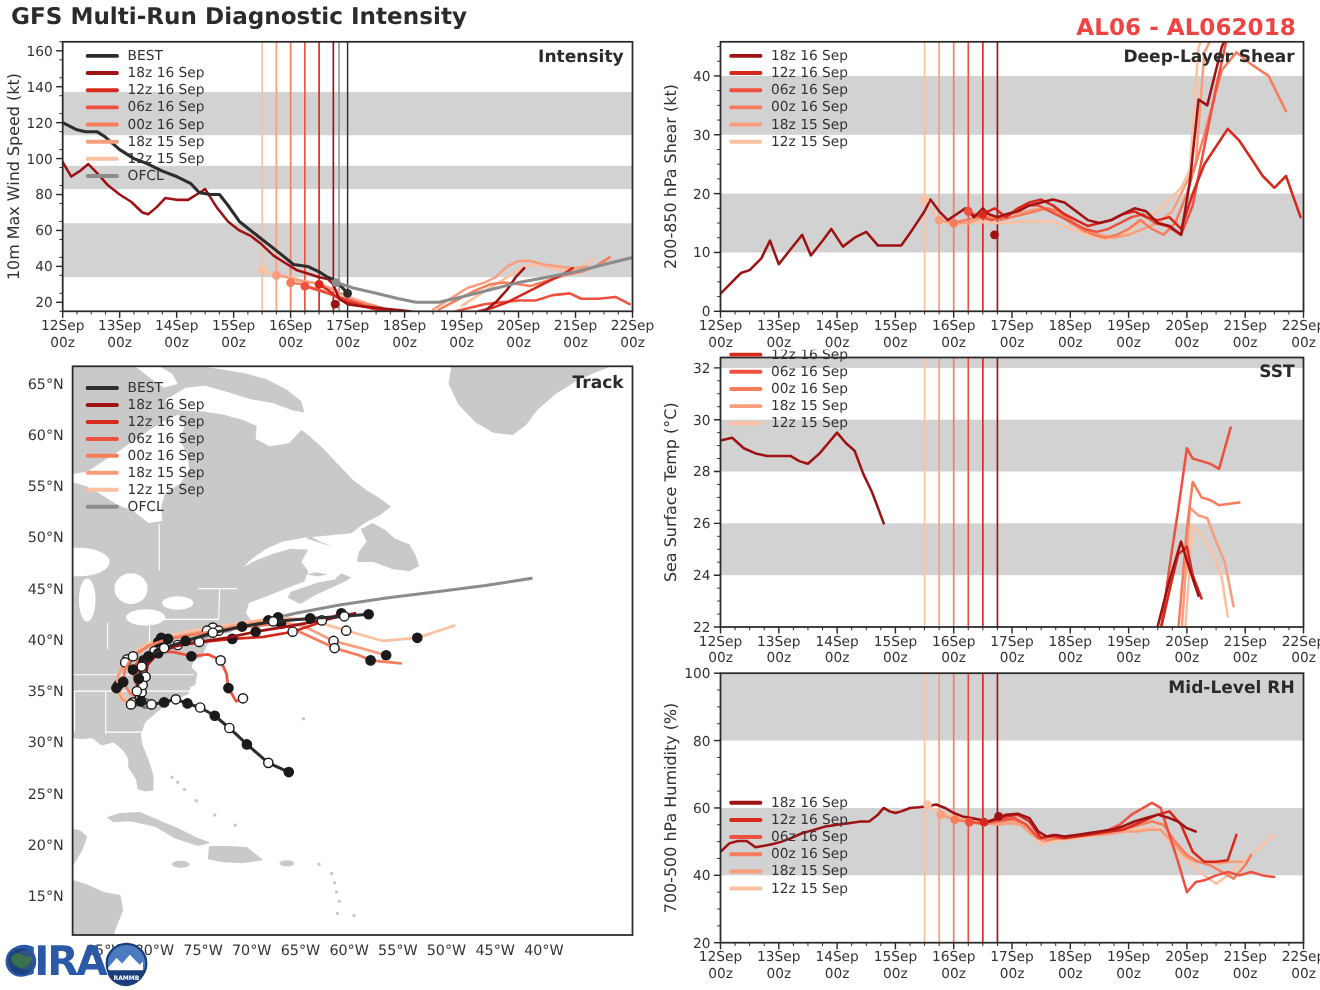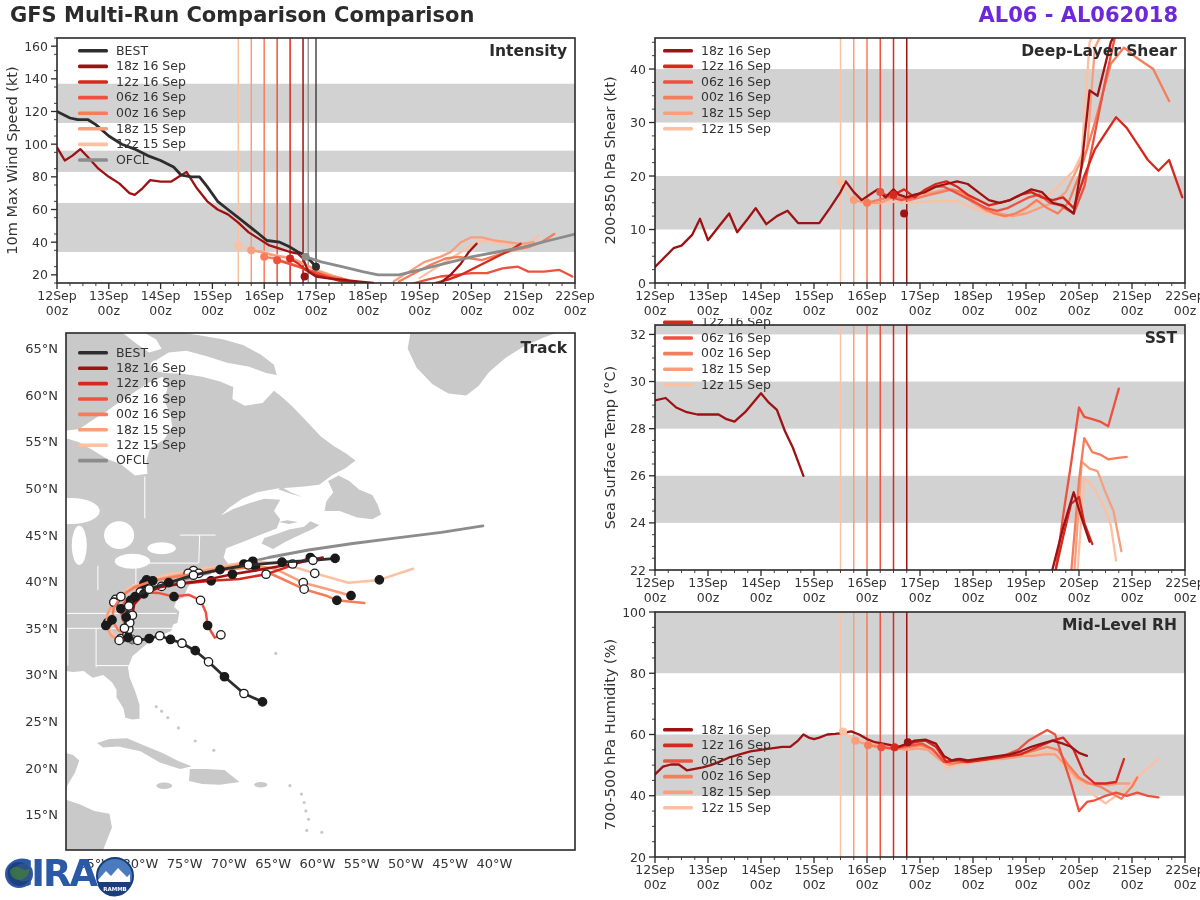--- a/index.html
+++ b/index.html
@@ -1,32 +1,32 @@
 <!DOCTYPE html>
 <html><head>
 <meta charset="utf-8">
 <style>
   html,body{margin:0;padding:0;background:#ffffff;}
   .page{position:relative;width:1200px;height:900px;background:#fff;overflow:hidden;
         font-family:"DejaVu Sans","Liberation Sans",sans-serif;}
   .hdr-left{position:absolute;left:10px;top:3px;font-size:21px;font-weight:bold;color:#2b2b2b;letter-spacing:0px;}
-  .hdr-right{position:absolute;right:22px;top:3px;font-size:21px;font-weight:bold;color:#6d28d9;}
+  .hdr-right{position:absolute;right:22px;top:13px;font-size:21px;font-weight:bold;color:#ef4444;}
   svg{position:absolute;display:block;}
   #p-intensity{left:0;top:0;}
   #p-shear{left:600px;top:0;}
   #p-track{left:0;top:330px;}
   #p-sst{left:600px;top:318px;}
   #p-rh{left:600px;top:600px;}
   #p-logo{left:2px;top:846px;}
 </style>
 </head>
 <body>
 
 <div class="page">
-  <span class="hdr-left">GFS Multi-Run Comparison Comparison</span>
+  <span class="hdr-left">GFS Multi-Run Diagnostic Intensity</span>
   <span class="hdr-right">AL06 - AL062018</span>
 
   <svg id="p-intensity" width="600" height="330">
       <rect x="57" y="38" width="518" height="245" fill="#ffffff"></rect>
       <rect x="57" y="202.96666666666667" width="518" height="49" fill="#d2d2d2"></rect>
       <rect x="57" y="150.7" width="518" height="21.23333333333335" fill="#d2d2d2"></rect>
       <rect x="57" y="83.73333333333332" width="518" height="39.20000000000002" fill="#d2d2d2"></rect>
       <clipPath id="clip-p-intensity">
         <rect x="57" y="38" width="518" height="245"></rect>
       </clipPath>

